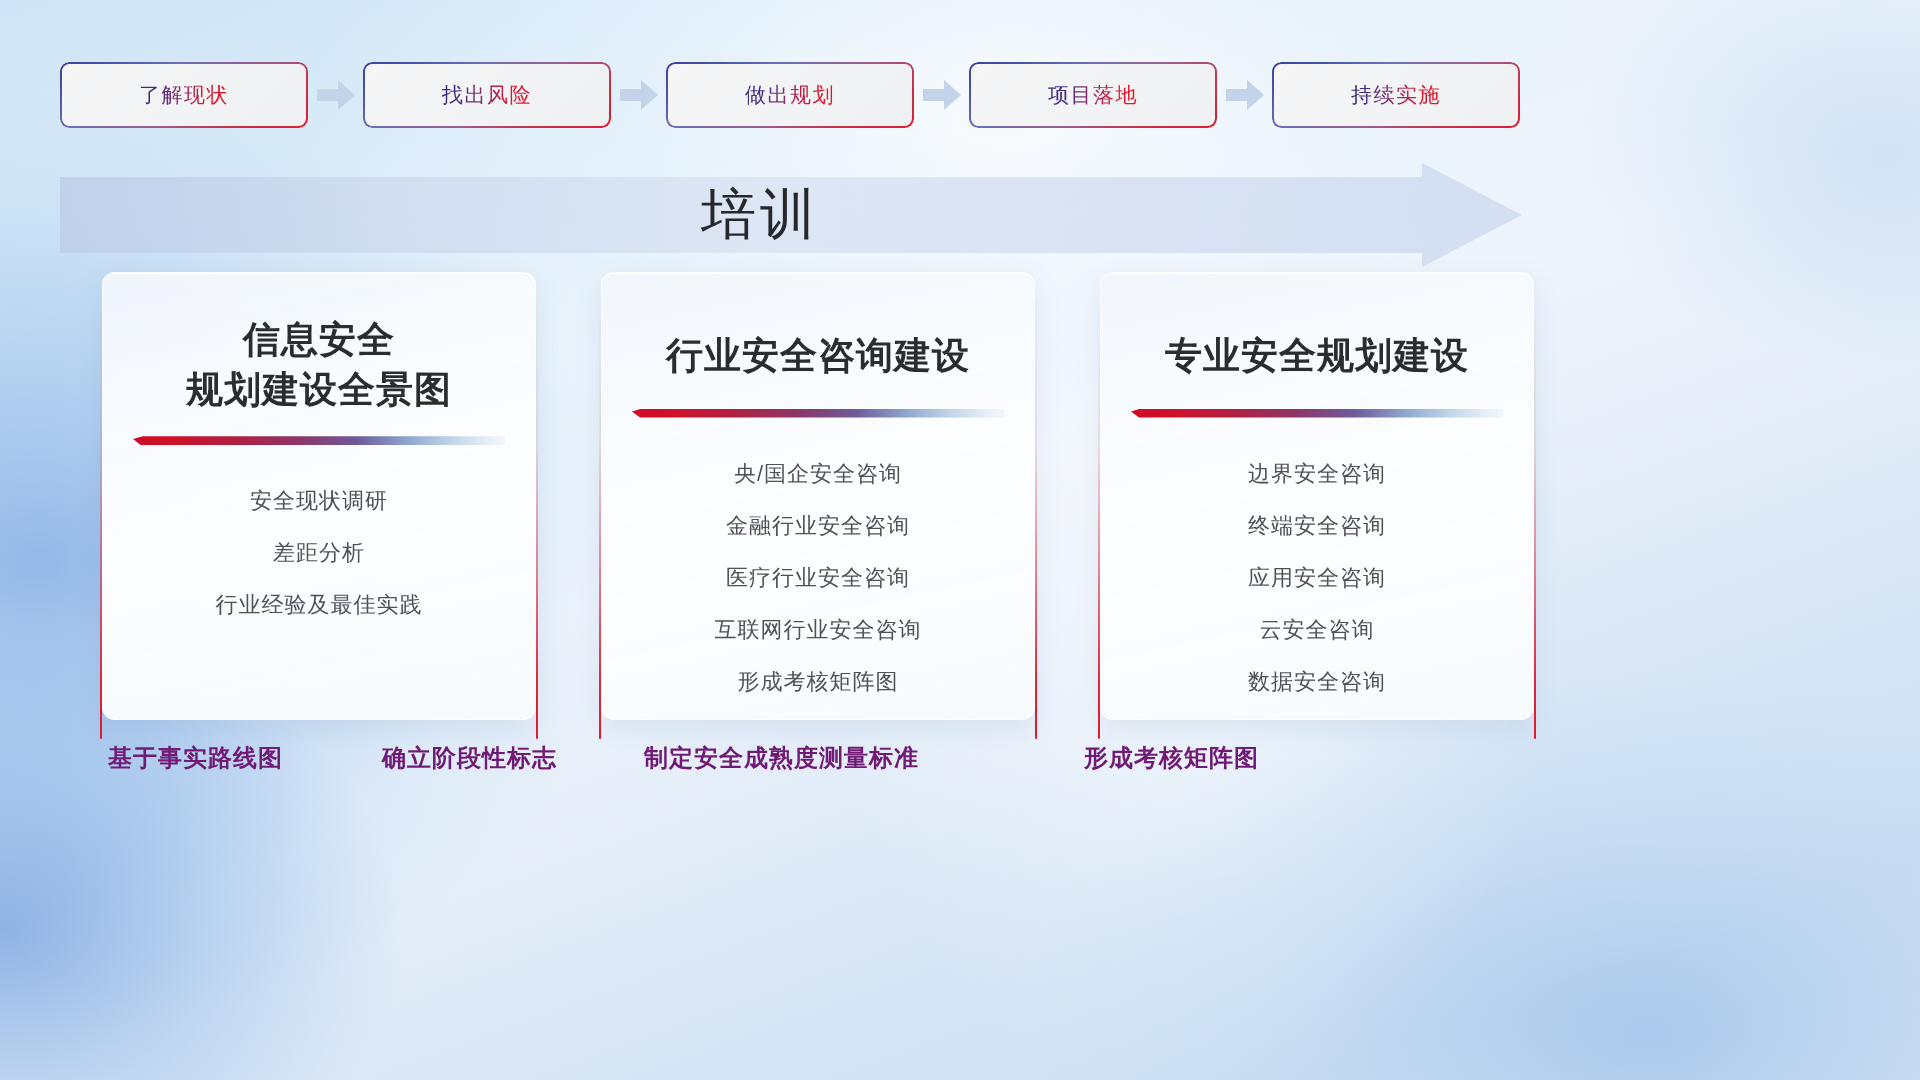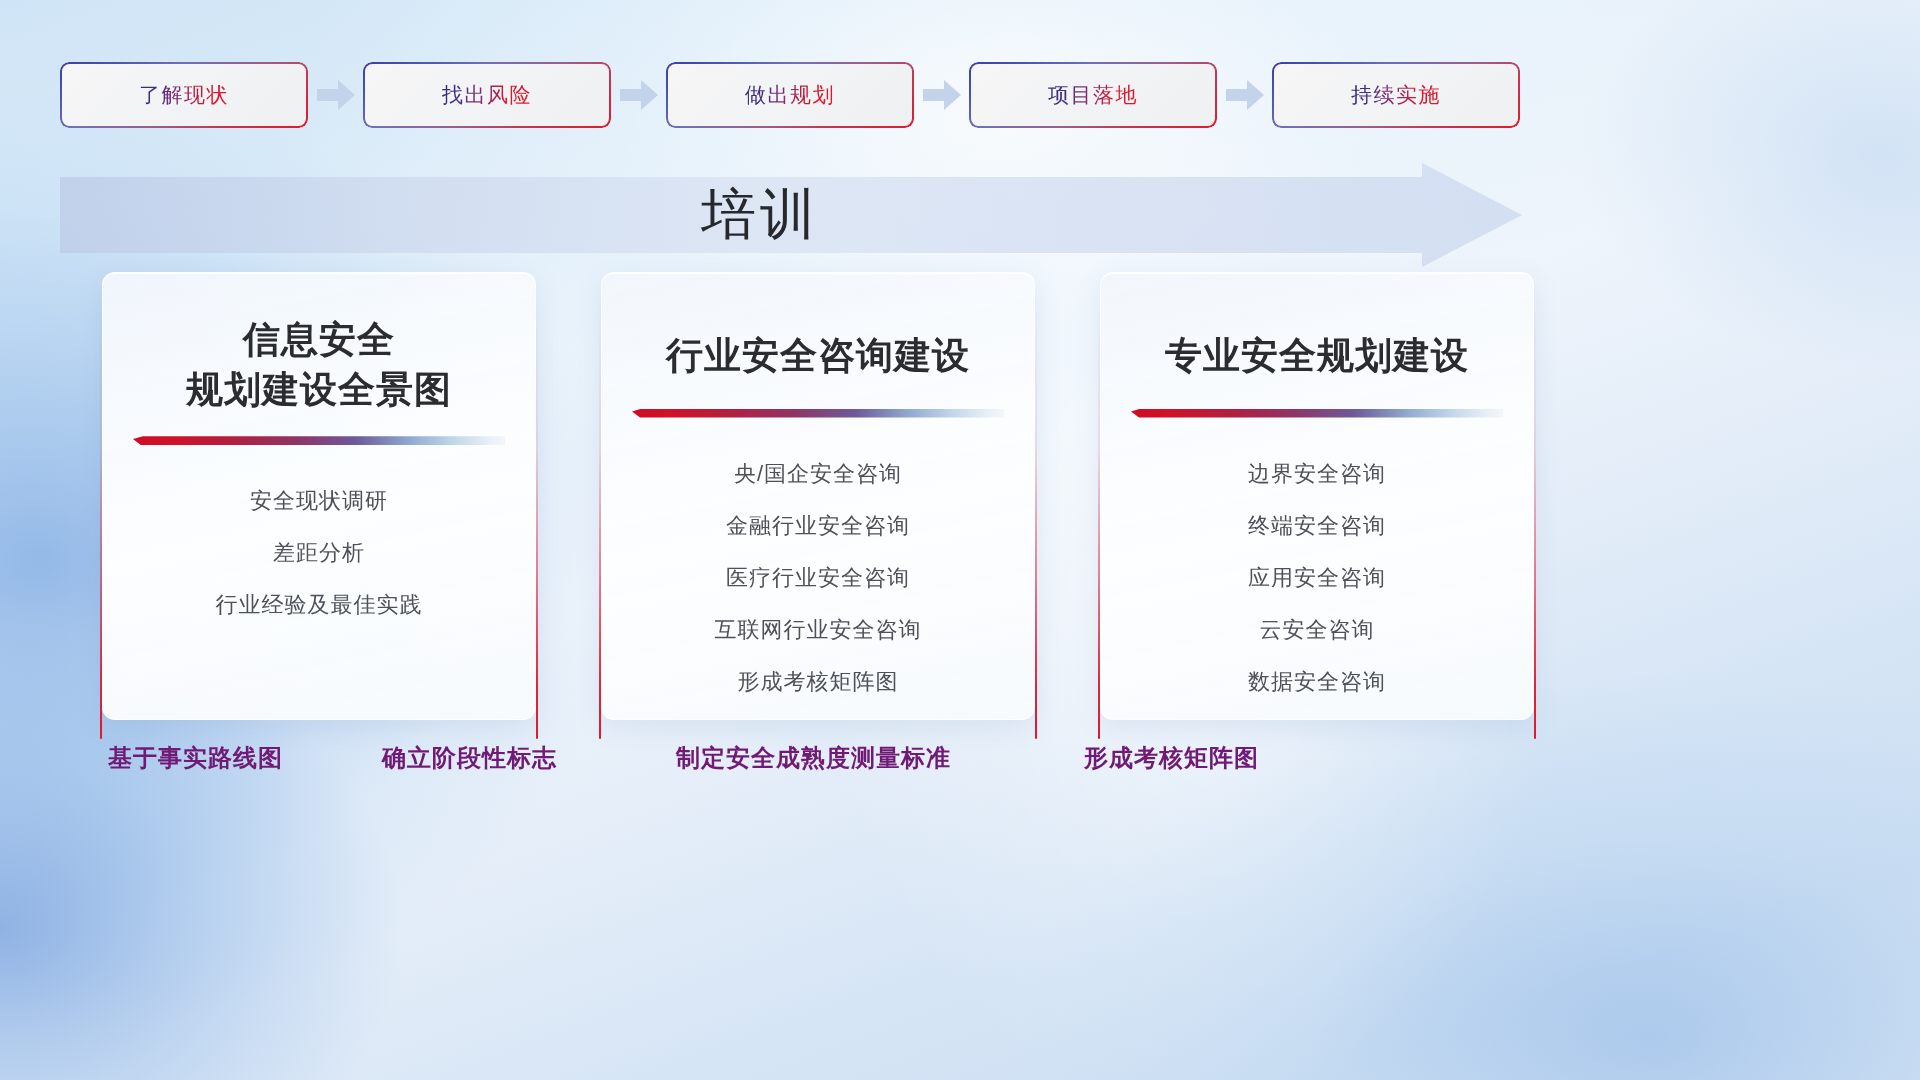--- a/index.html
+++ b/index.html
@@ -197,21 +197,21 @@
   #captions {
     position:absolute; left:0; top:742px; width:1920px; height:46px;
   }
   .caption {
     position:absolute; top:0;
     font-size:24px; font-weight:700; color:#701a75; letter-spacing:1px;
     white-space:nowrap;
   }
   .cap0 { left:108px; }
   .cap1 { left:382px; }
-  .cap2 { left:676px; }
+  .cap2 { left:644px; }
   .cap3 { left:1058px;margin-left:26px; }
 </style>
 </head>
 <body>
 
 <div id="bg">
   <div class="layer bg-base"></div>
   <div class="layer bg-blob-a"></div>
   <div class="layer bg-blob-b"></div>
   <div class="layer bg-blob-c"></div>

